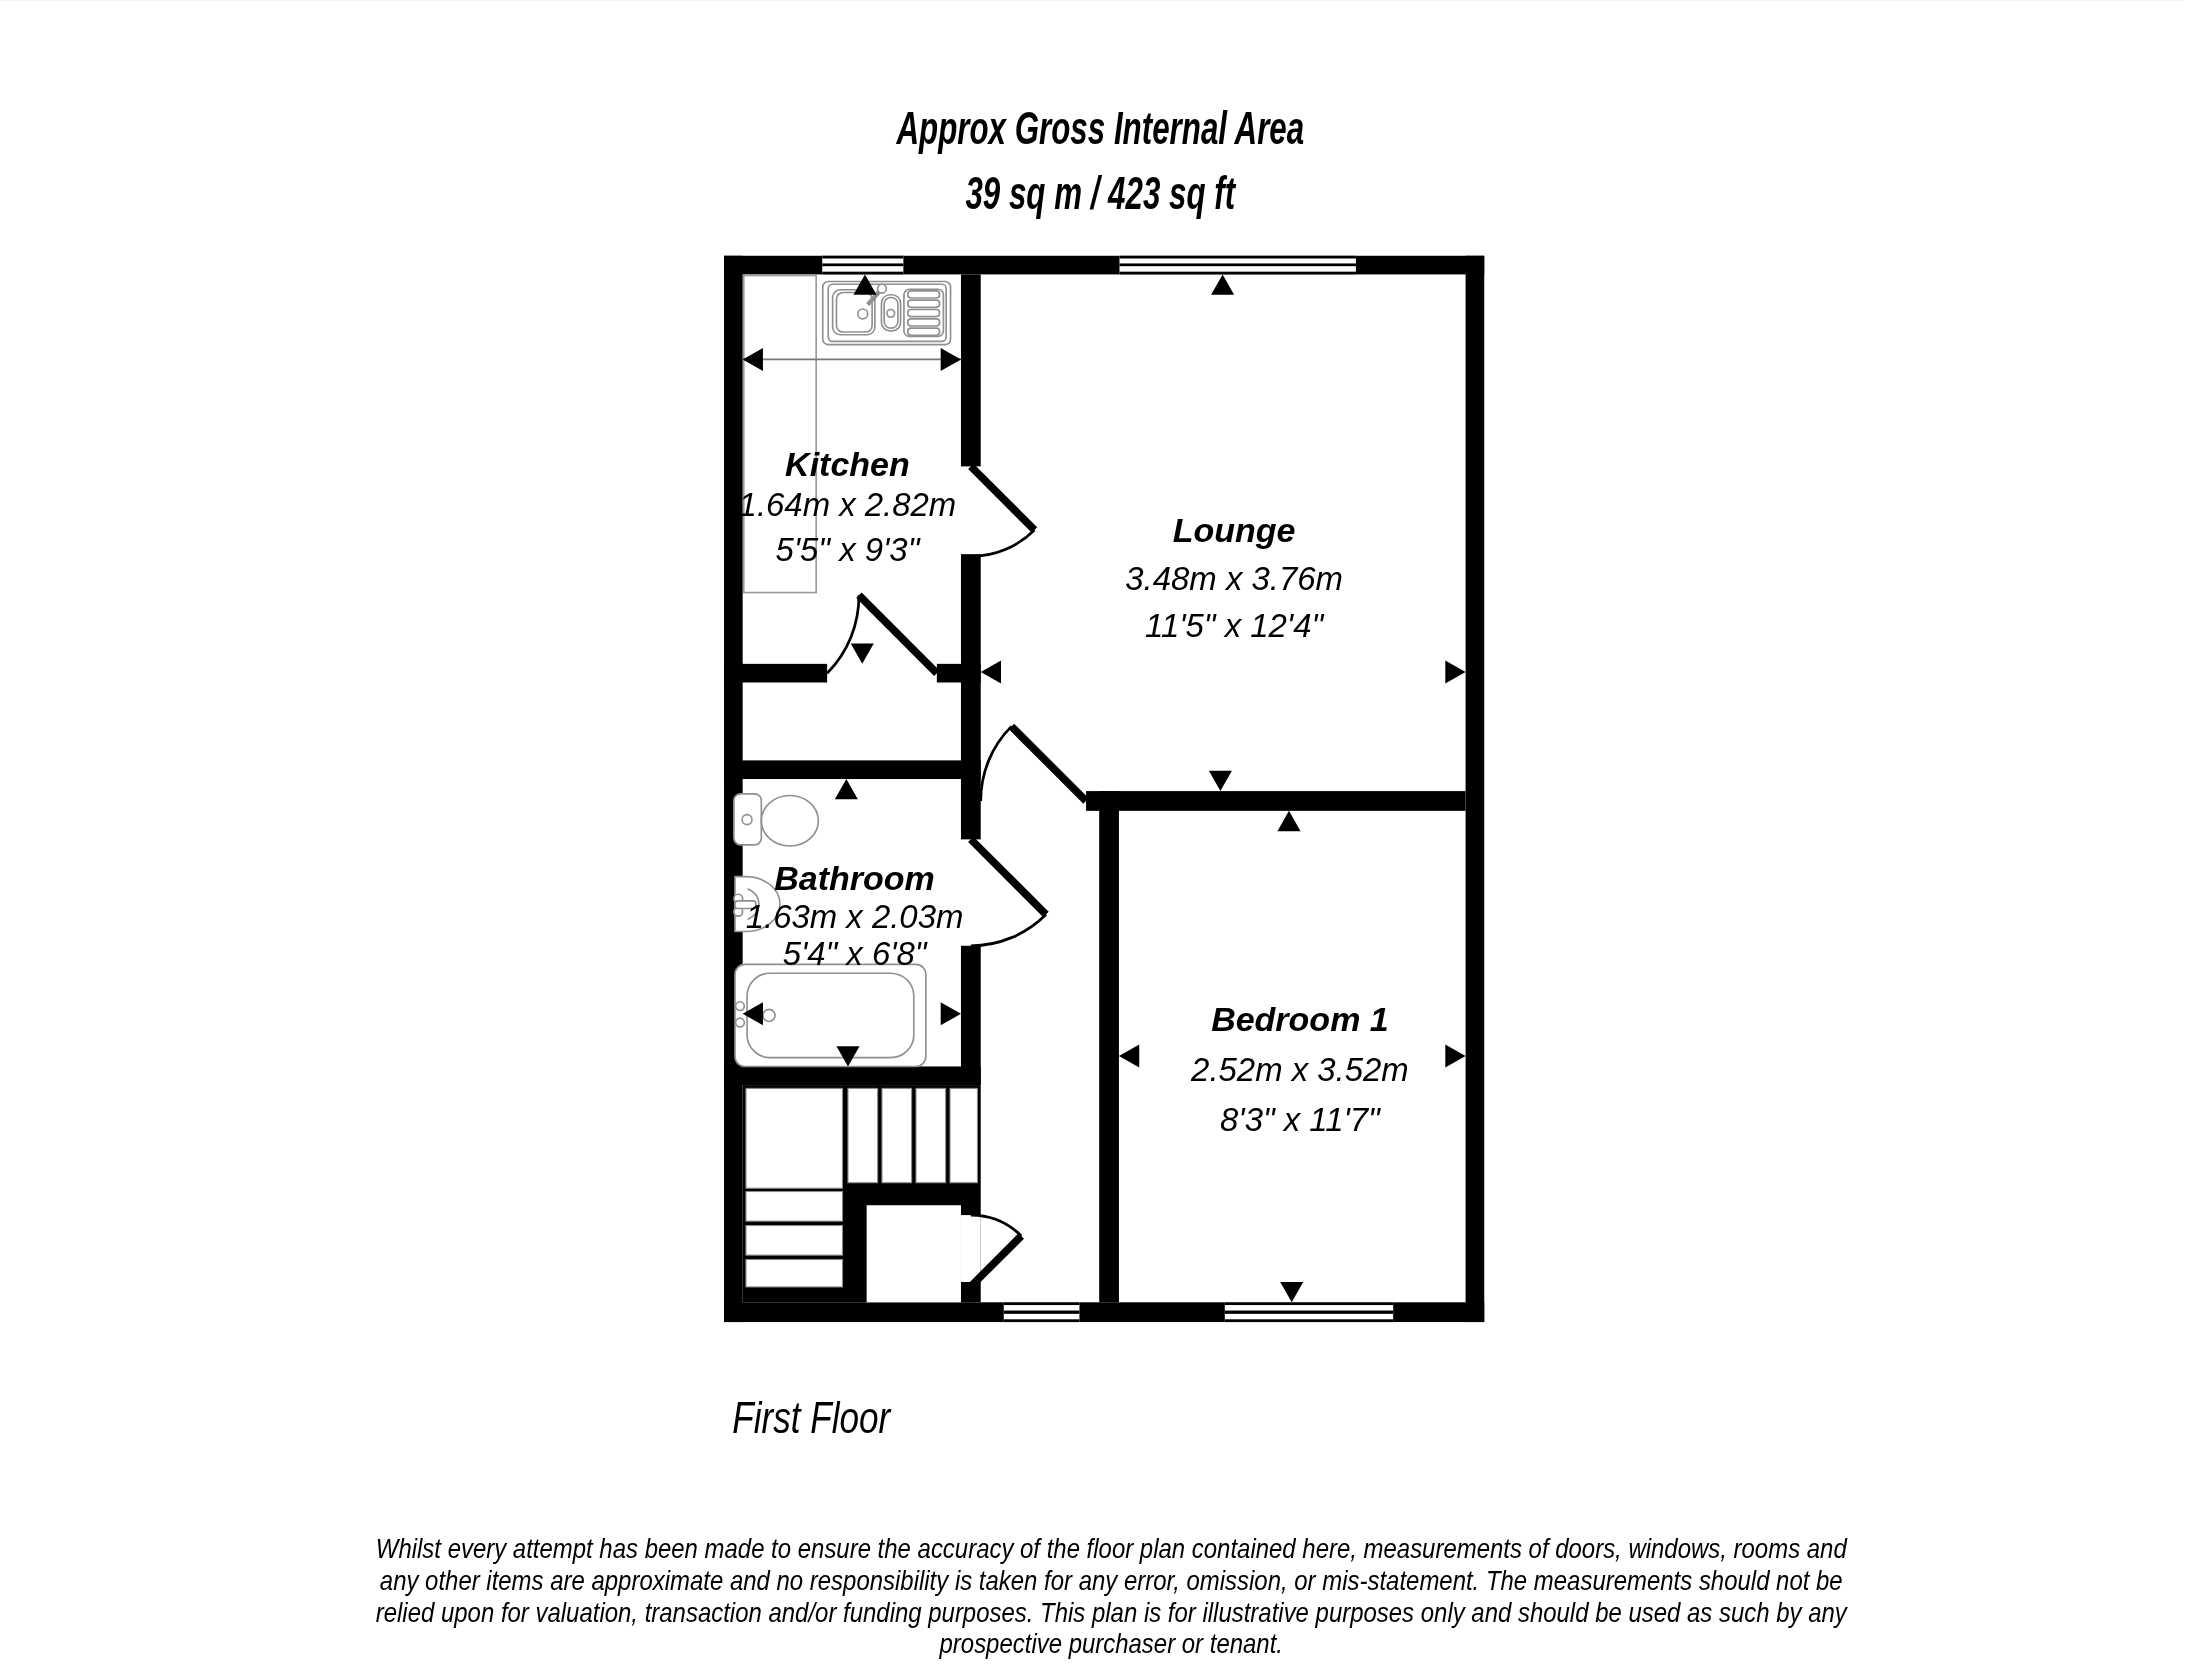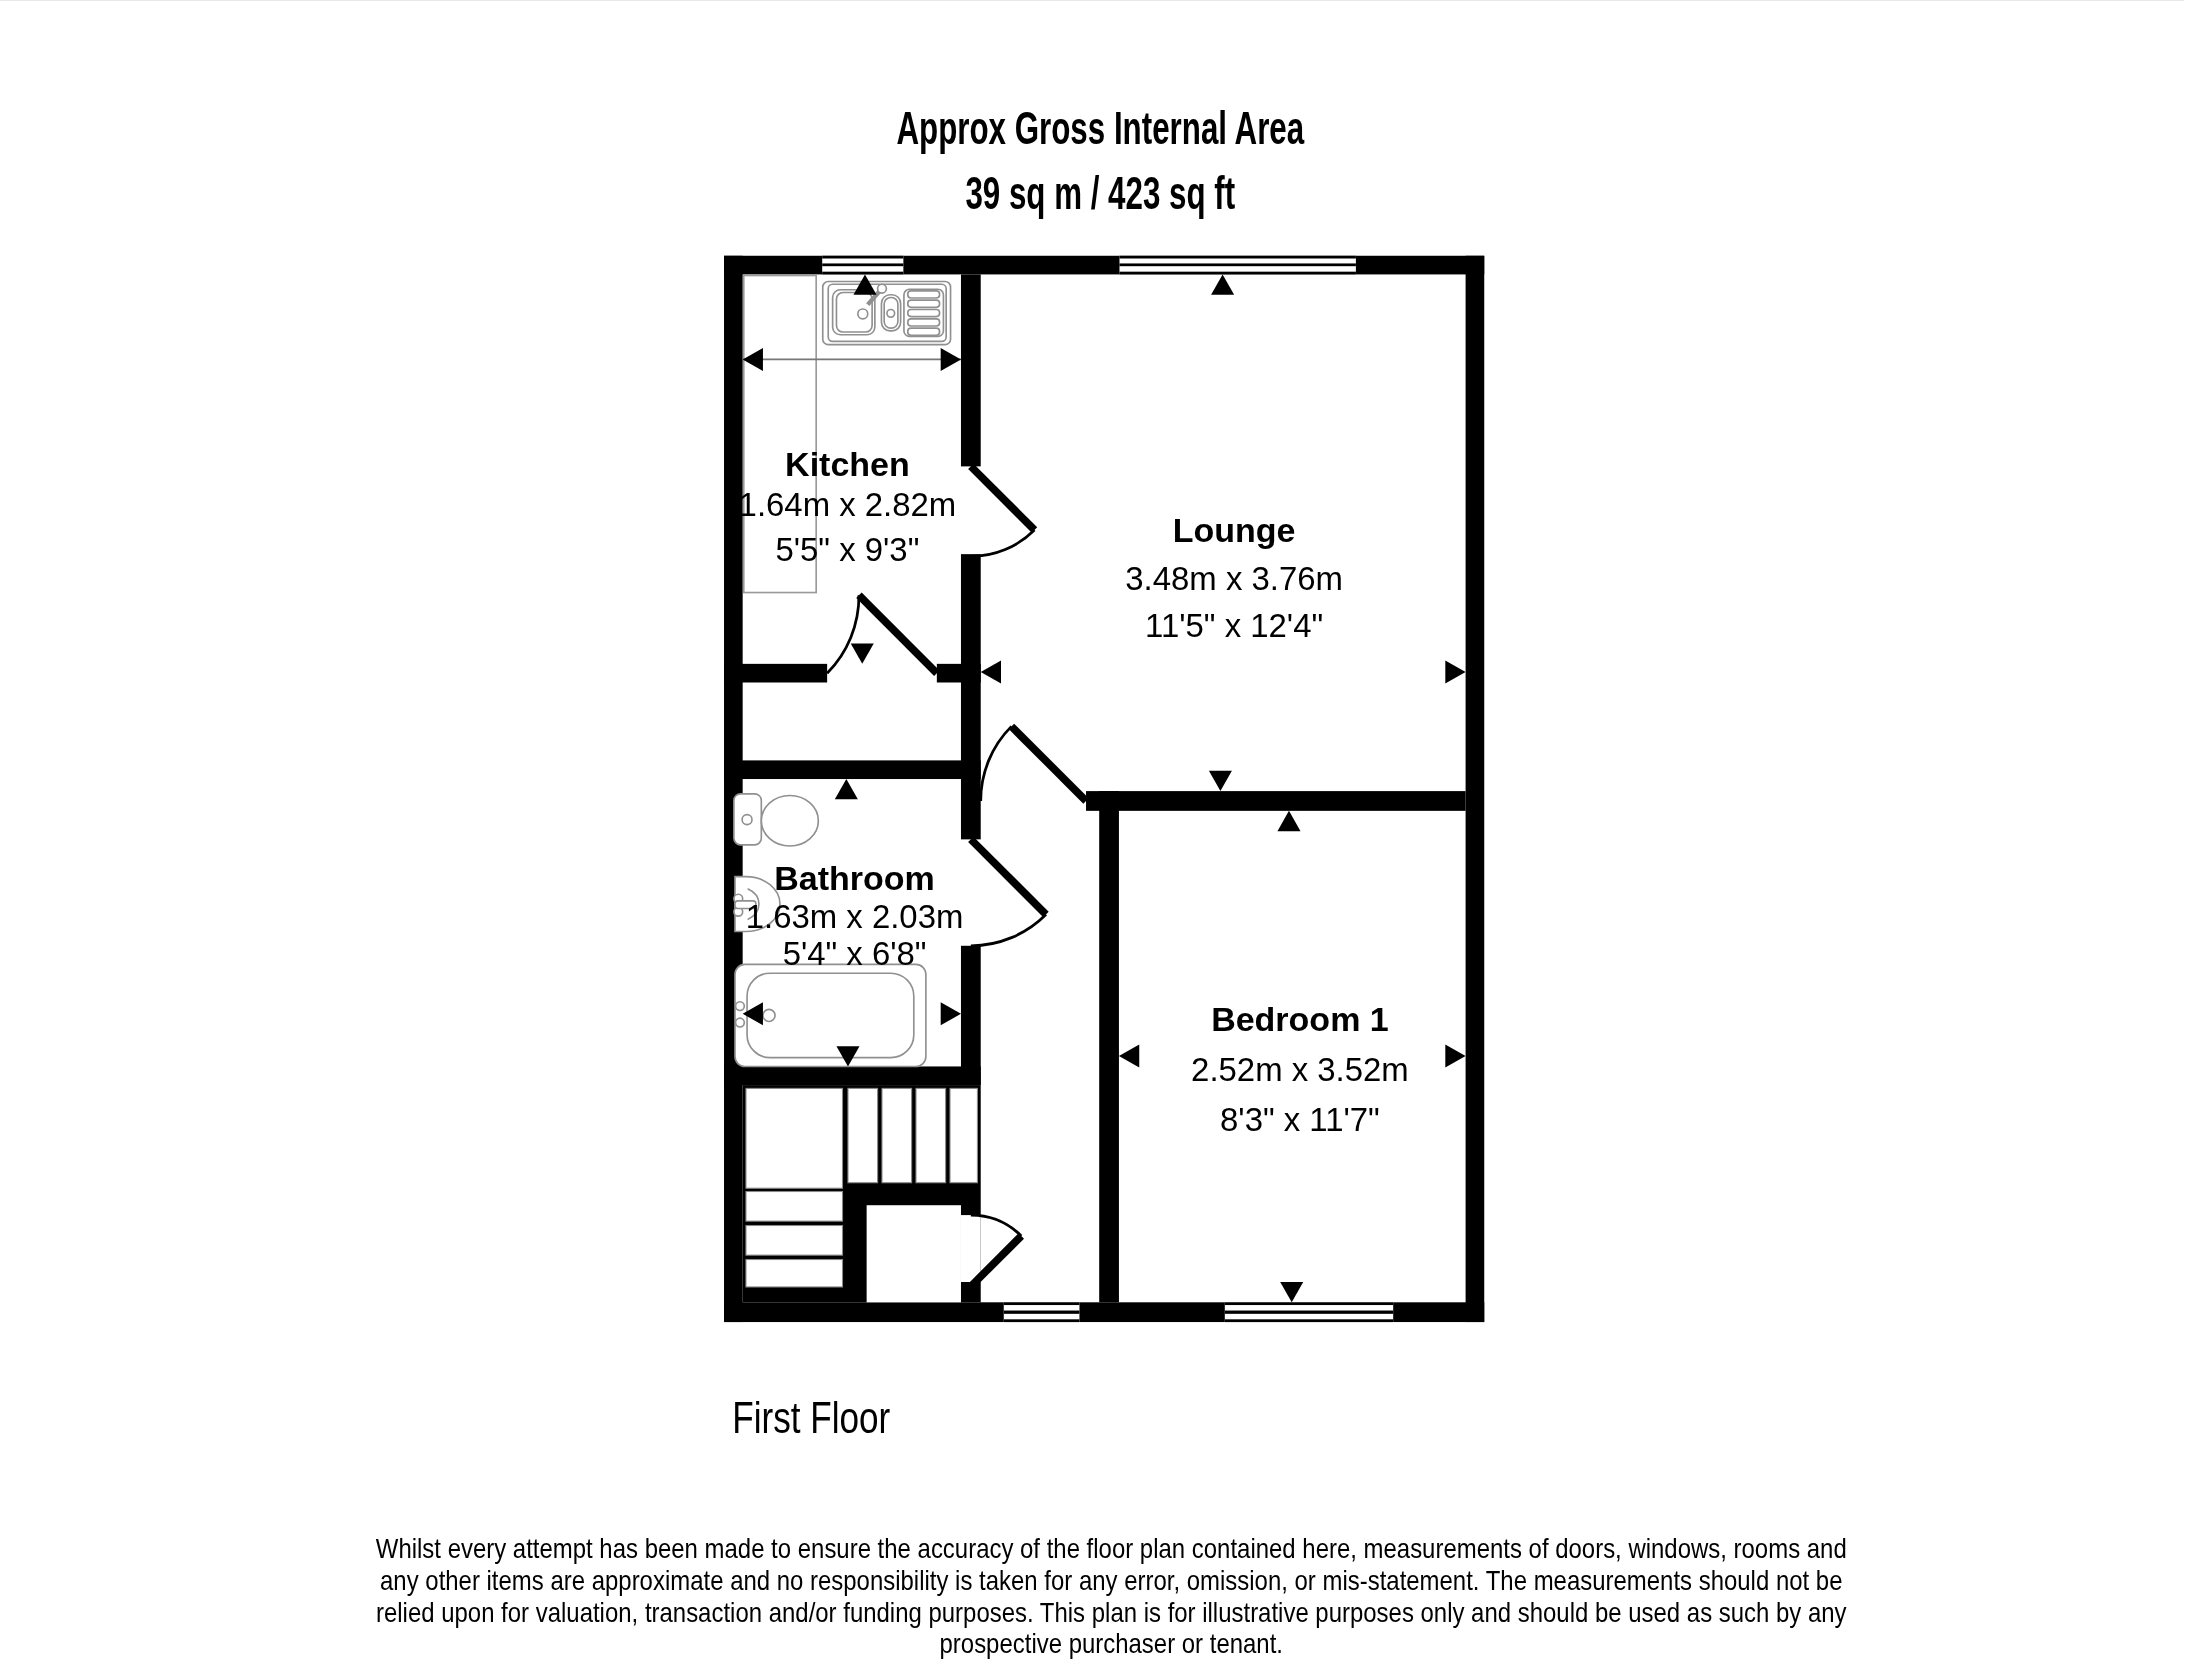--- a/index.html
+++ b/index.html
@@ -1,16 +1,16 @@
 <!DOCTYPE html>
 <html style="font-size:8.8px"><head>
 <meta charset="utf-8">
 <style>
   html,body{margin:0;padding:0;background:#ffffff;}
-  .page{position:relative;width:2184px;height:1676px;background:#737373;overflow:hidden;}
+  .page{position:relative;width:2184px;height:1676px;background:#f9a8d4;overflow:hidden;font-style:italic;}
   svg{position:absolute;left:0;top:0;}
   text{font-family:"Liberation Sans", sans-serif;fill:#000;}
   .room-name{font-size:62px;font-weight:bold;}
   .room-dim{font-size:60px;}
   .title-txt{font-size:84px;font-weight:bold;}
   .floor-txt{font-size:80px;}
   .disc-txt{font-size:52px;}
   .wall{fill:#000000;}
   .fixture{fill:#ffffff;stroke:#909090;stroke-width:3;}
   .fixline{stroke:#909090;stroke-width:3;fill:none;}

